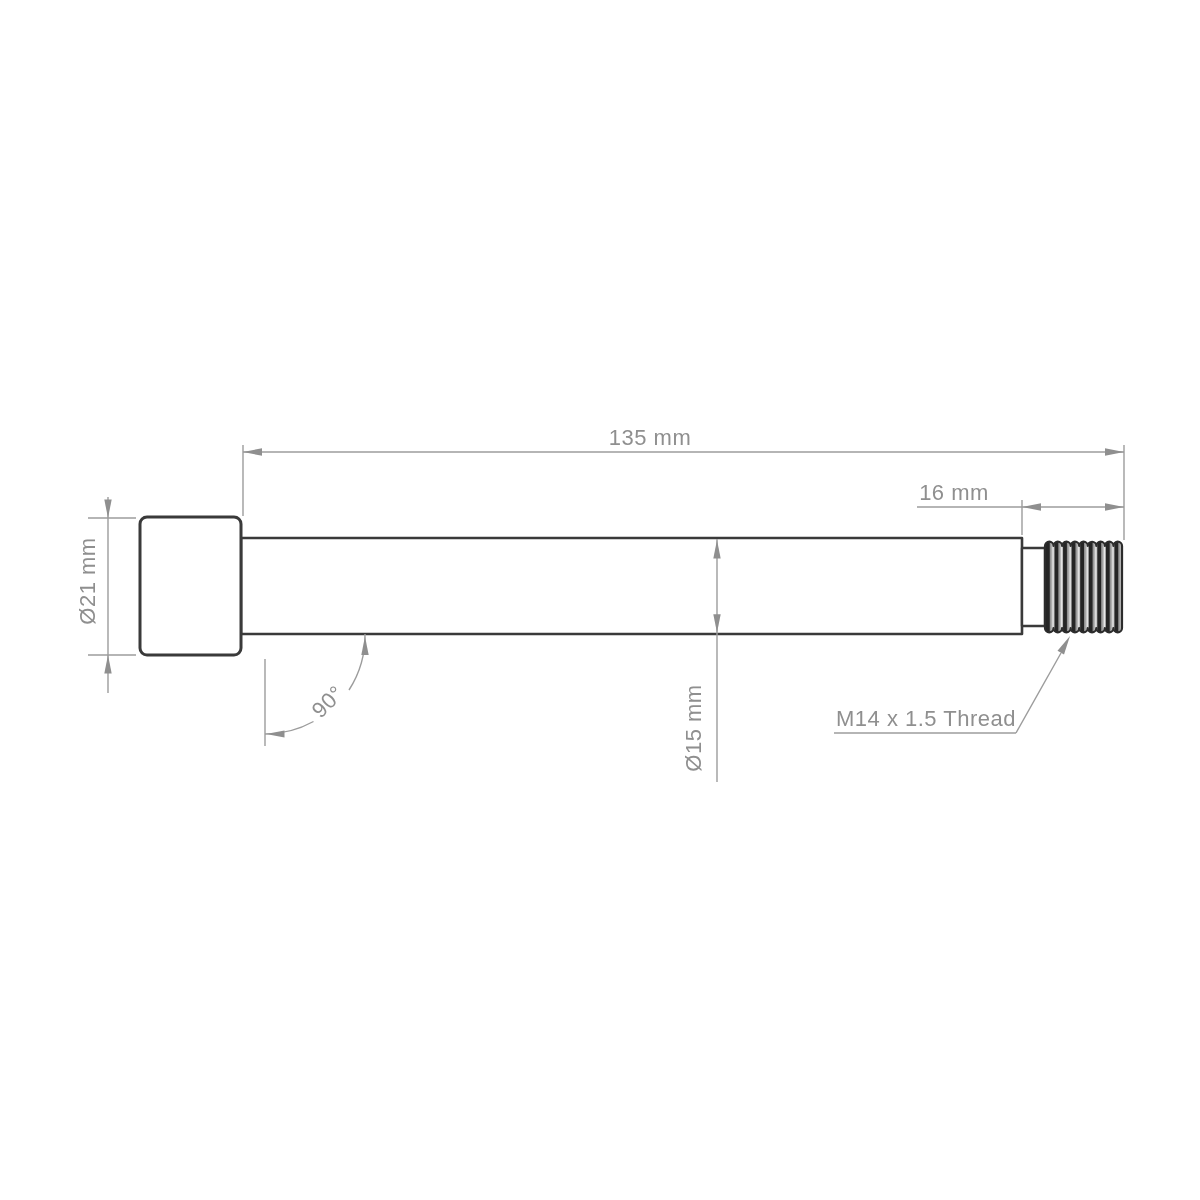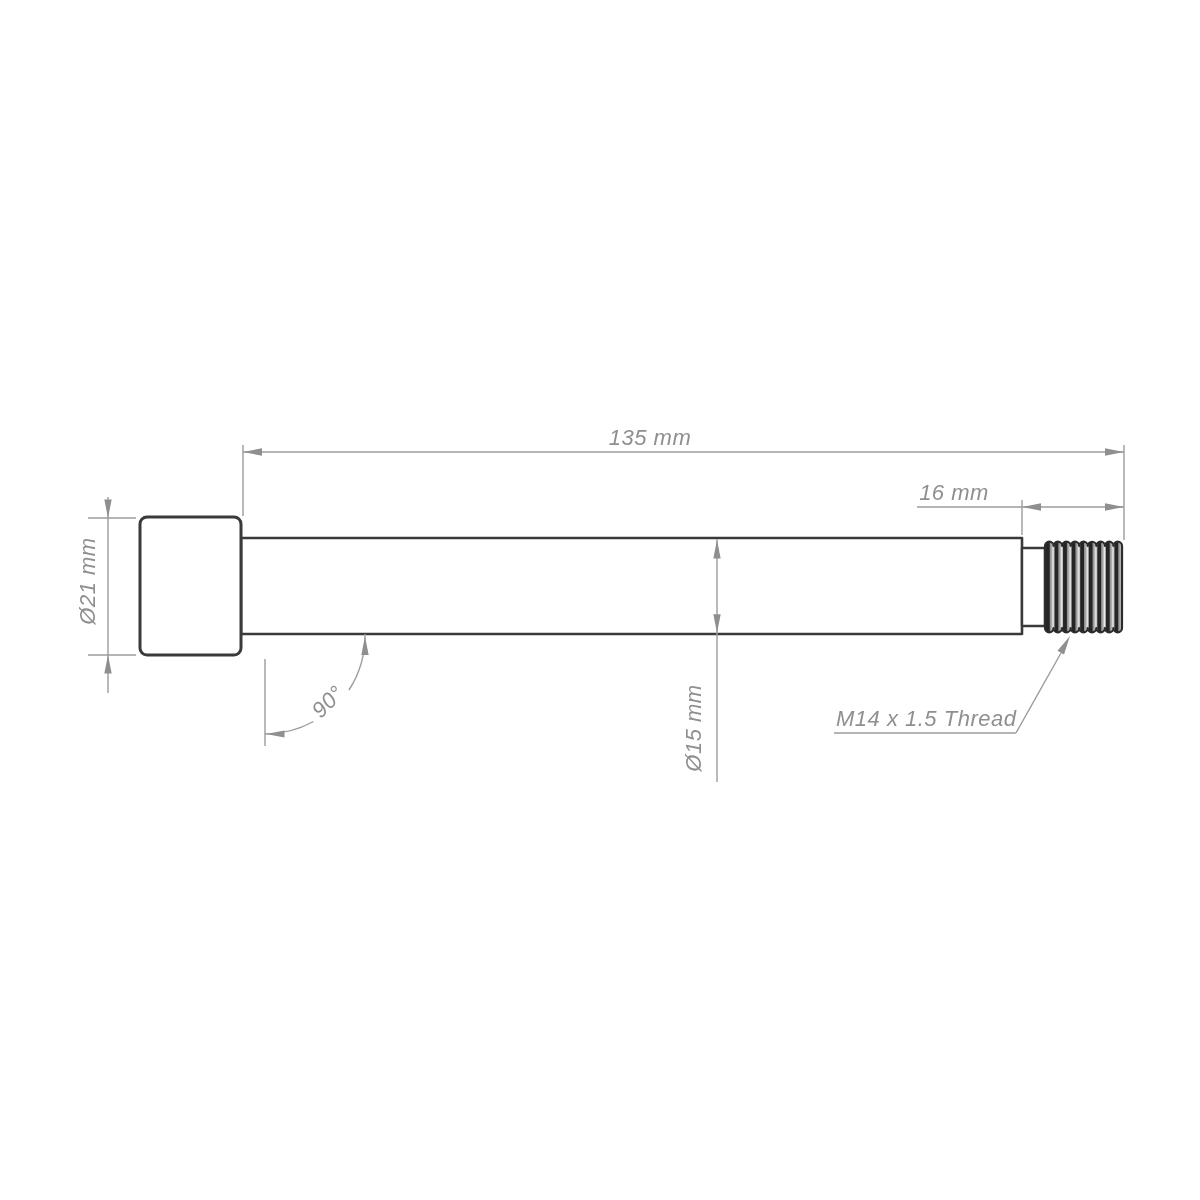--- a/index.html
+++ b/index.html
@@ -8,21 +8,20 @@
     background: #ffffff;
     width: 1200px;
     height: 1200px;
     overflow: hidden;
   }
   .stage {
     position: relative;
     width: 1200px;
     height: 1200px;
     background: #ffffff;
-    font-style: italic;
   }
   svg { display: block; }
 
   
   .part {
     fill: #ffffff;
     stroke: #3a3a3a;
     stroke-width: 2.6;
     stroke-linejoin: round;
   }

